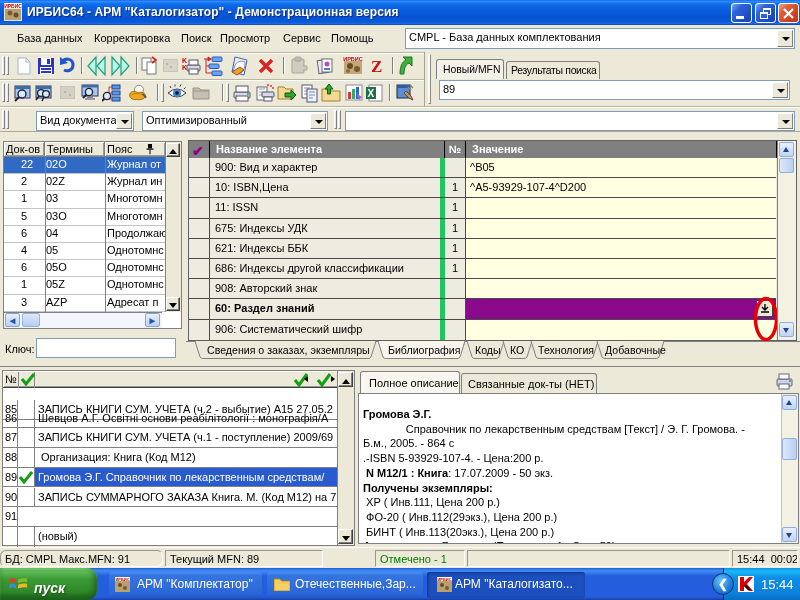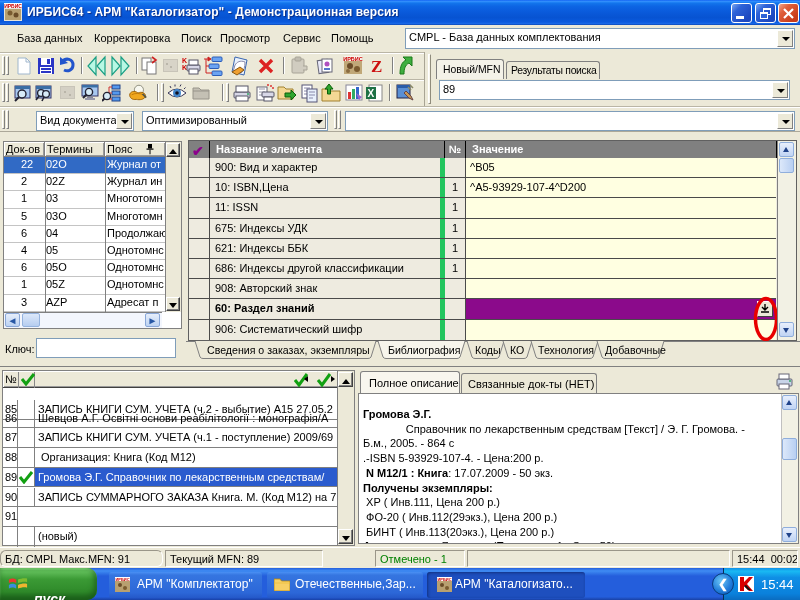--- a/index.html
+++ b/index.html
@@ -651,21 +651,21 @@
   <div class="spanel" style="left:306px; width:67px;margin-top:31px;">ИЗМЕН.</div>
   <div class="spanel" style="left:375px; width:90px; color:#008000;">Отмечено - 1</div>
   <div class="spanel" style="left:467px; width:263px;"></div>
   <div class="spanel" style="left:732px; width:66px;">15:44&nbsp;&nbsp;00:02</div>
 </div>
 
 <div id="taskbar" class="abs">
   <div id="startbtn" style="position:absolute;left:0;top:0;width:97px;height:32px;border-radius:0 10px 10px 0;
     background:linear-gradient(to bottom,#3C9E38 0%,#5FBC58 12%,#3B9A35 35%,#2F8A2A 75%,#1F6A1E 100%);
     box-shadow:inset -2px -3px 6px #1a5c18, inset 0 2px 2px #7fd378;
-    color:#fff;font-size:14px;font-weight:bold;font-style:italic;padding:23px 0 0 34px;text-shadow:1px 1px 2px #1a4d18;">пуск</div>
+    color:#fff;font-size:14px;font-weight:bold;font-style:italic;padding:12px 0 0 34px;text-shadow:1px 1px 2px #1a4d18;">пуск</div>
   <svg style="position:absolute;left:8px;top:7px;" width="20" height="18" viewBox="0 0 22 18">
     <path d="M1 4 C4 2 7 3 9 4 L9 8 C7 7 4 6 1 8 Z" fill="#E8382E"></path>
     <path d="M11 4 C14 3 18 2 21 3 L21 7 C18 6 14 7 11 8 Z" fill="#7DBB2F"></path>
     <path d="M1 10 C4 8 7 9 9 10 L9 14 C7 13 4 12 1 14 Z" fill="#3A8DDE"></path>
     <path d="M11 10 C14 9 18 8 21 9 L21 13 C18 12 14 13 11 14 Z" fill="#F0B42F"></path>
   </svg>
   <div class="task" style="left:109px; width:153px;">АРМ "Комплектатор"</div>
   <div class="task" style="left:267px; width:156px;">Отечественные,Зар...</div>
   <div class="task" style="left:427px; width:158px; background:#1E4FBE; box-shadow:inset 1px 1px 3px #11307F;">АРМ "Каталогизато...</div>
   <svg style="position:absolute;left:115px;top:9px;" width="15" height="15" viewBox="0 0 15 15">

